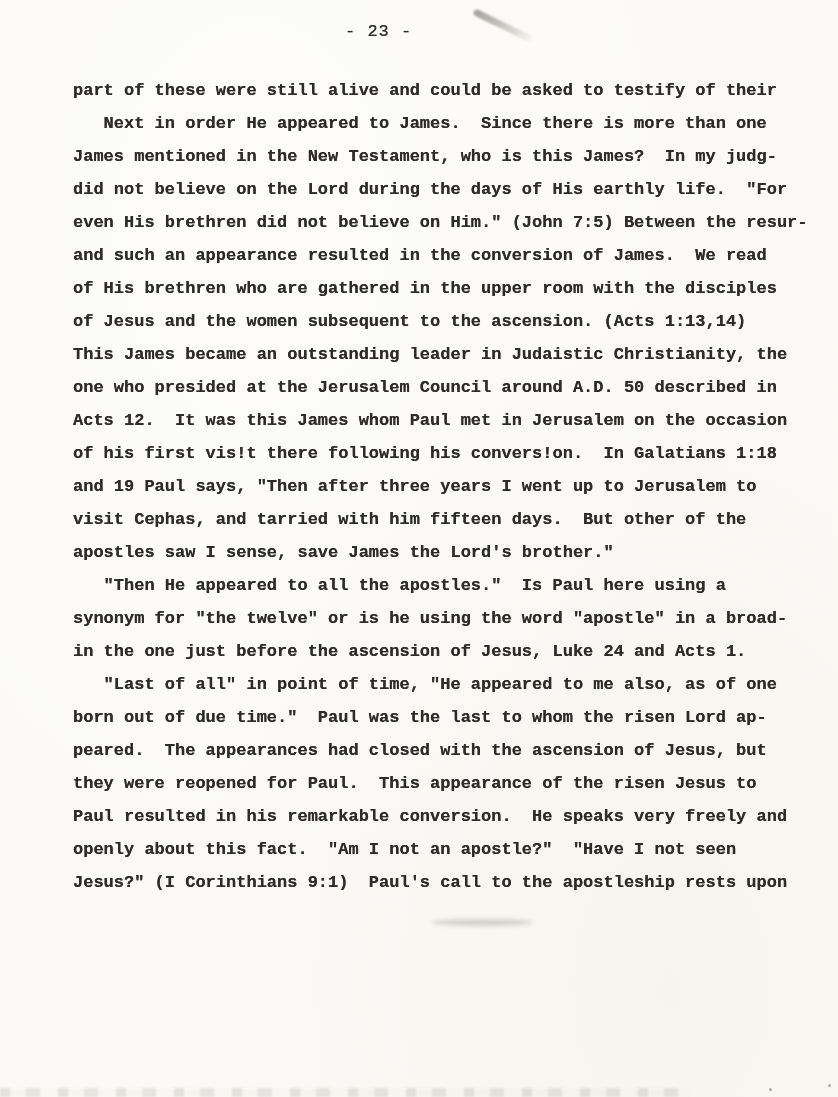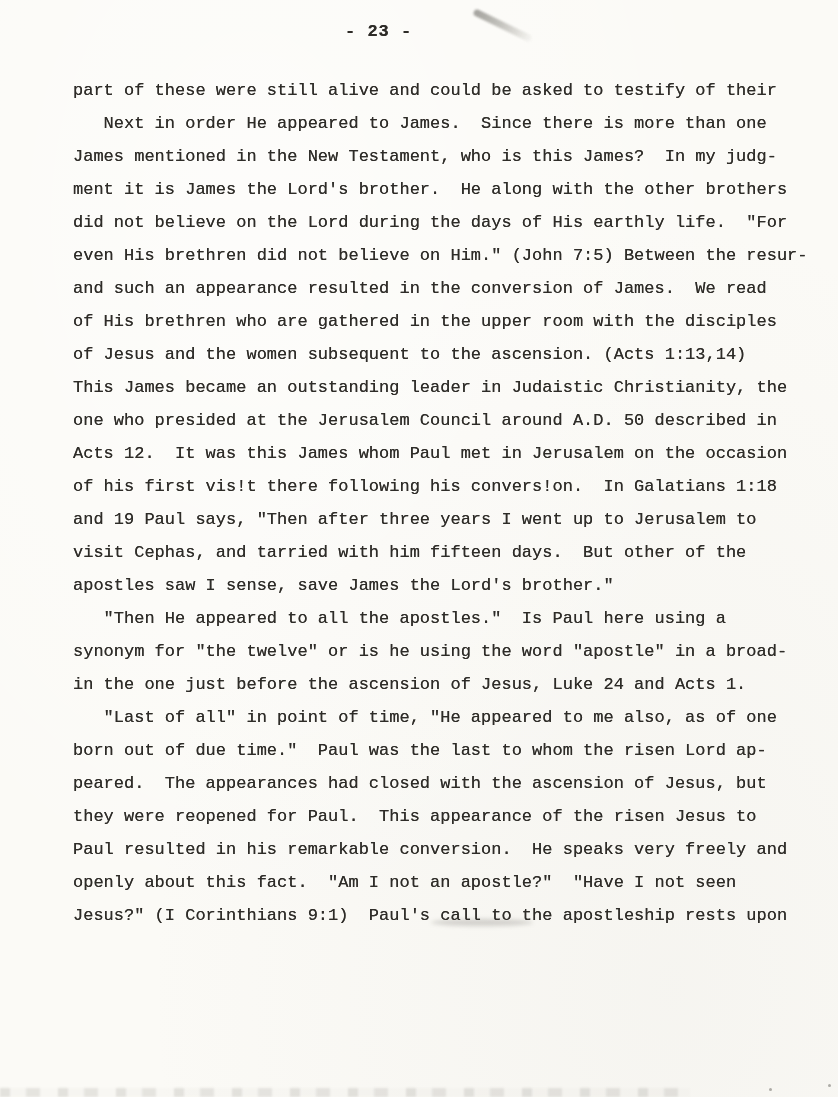--- a/index.html
+++ b/index.html
@@ -27,36 +27,36 @@
     background:
       radial-gradient(ellipse at 30% 20%, rgba(255,255,255,0.5), rgba(0,0,0,0) 60%),
       radial-gradient(ellipse at 80% 90%, rgba(200,198,190,0.10), rgba(0,0,0,0) 55%);
     pointer-events: none;
   }
   .page-number {
     position: absolute;
     top: 22px;
     left: 345px;
     font-size: 17px;
-    font-weight: bold;
+    font-weight: normal;
     letter-spacing: 1px;
     white-space: pre;
     text-shadow: 0 0 0.6px rgba(46,44,40,0.85);
   }
   .body-text {
     position: absolute;
     top: 74px;
     left: 73px;
     width: 760px;
   }
   .body-text .line {
     height: 33px;
     line-height: 33px;
     font-size: 17px;
-    font-weight: normal;
+    font-weight: bold;
     white-space: pre;
     text-shadow: 0 0 0.6px rgba(46,44,40,0.85);
   }
   
   .smudge-top {
     position: absolute;
     left: 474px;
     top: 8px;
     width: 64px;
     height: 7px;
@@ -111,21 +111,20 @@
 <div class="paper-texture"></div>
 
 <div class="smudge-top"></div>
 
 <div class="page-number">- 23 -</div>
 
 <div class="body-text">
     <div class="line">part of these were still alive and could be asked to testify of their</div>
     <div class="line">   Next in order He appeared to James.  Since there is more than one</div>
     <div class="line">James mentioned in the New Testament, who is this James?  In my judg-</div>
-    <div class="line">ment it is James the Lord's brother.  He along with the other brothers</div>
     <div class="line">did not believe on the Lord during the days of His earthly life.  "For</div>
     <div class="line">even His brethren did not believe on Him." (John 7:5) Between the resur-</div>
     <div class="line">and such an appearance resulted in the conversion of James.  We read</div>
     <div class="line">of His brethren who are gathered in the upper room with the disciples</div>
     <div class="line">of Jesus and the women subsequent to the ascension. (Acts 1:13,14)</div>
     <div class="line">This James became an outstanding leader in Judaistic Christianity, the</div>
     <div class="line">one who presided at the Jerusalem Council around A.D. 50 described in</div>
     <div class="line">Acts 12.  It was this James whom Paul met in Jerusalem on the occasion</div>
     <div class="line">of his first vis!t there following his convers!on.  In Galatians 1:18</div>
     <div class="line">and 19 Paul says, "Then after three years I went up to Jerusalem to</div>

